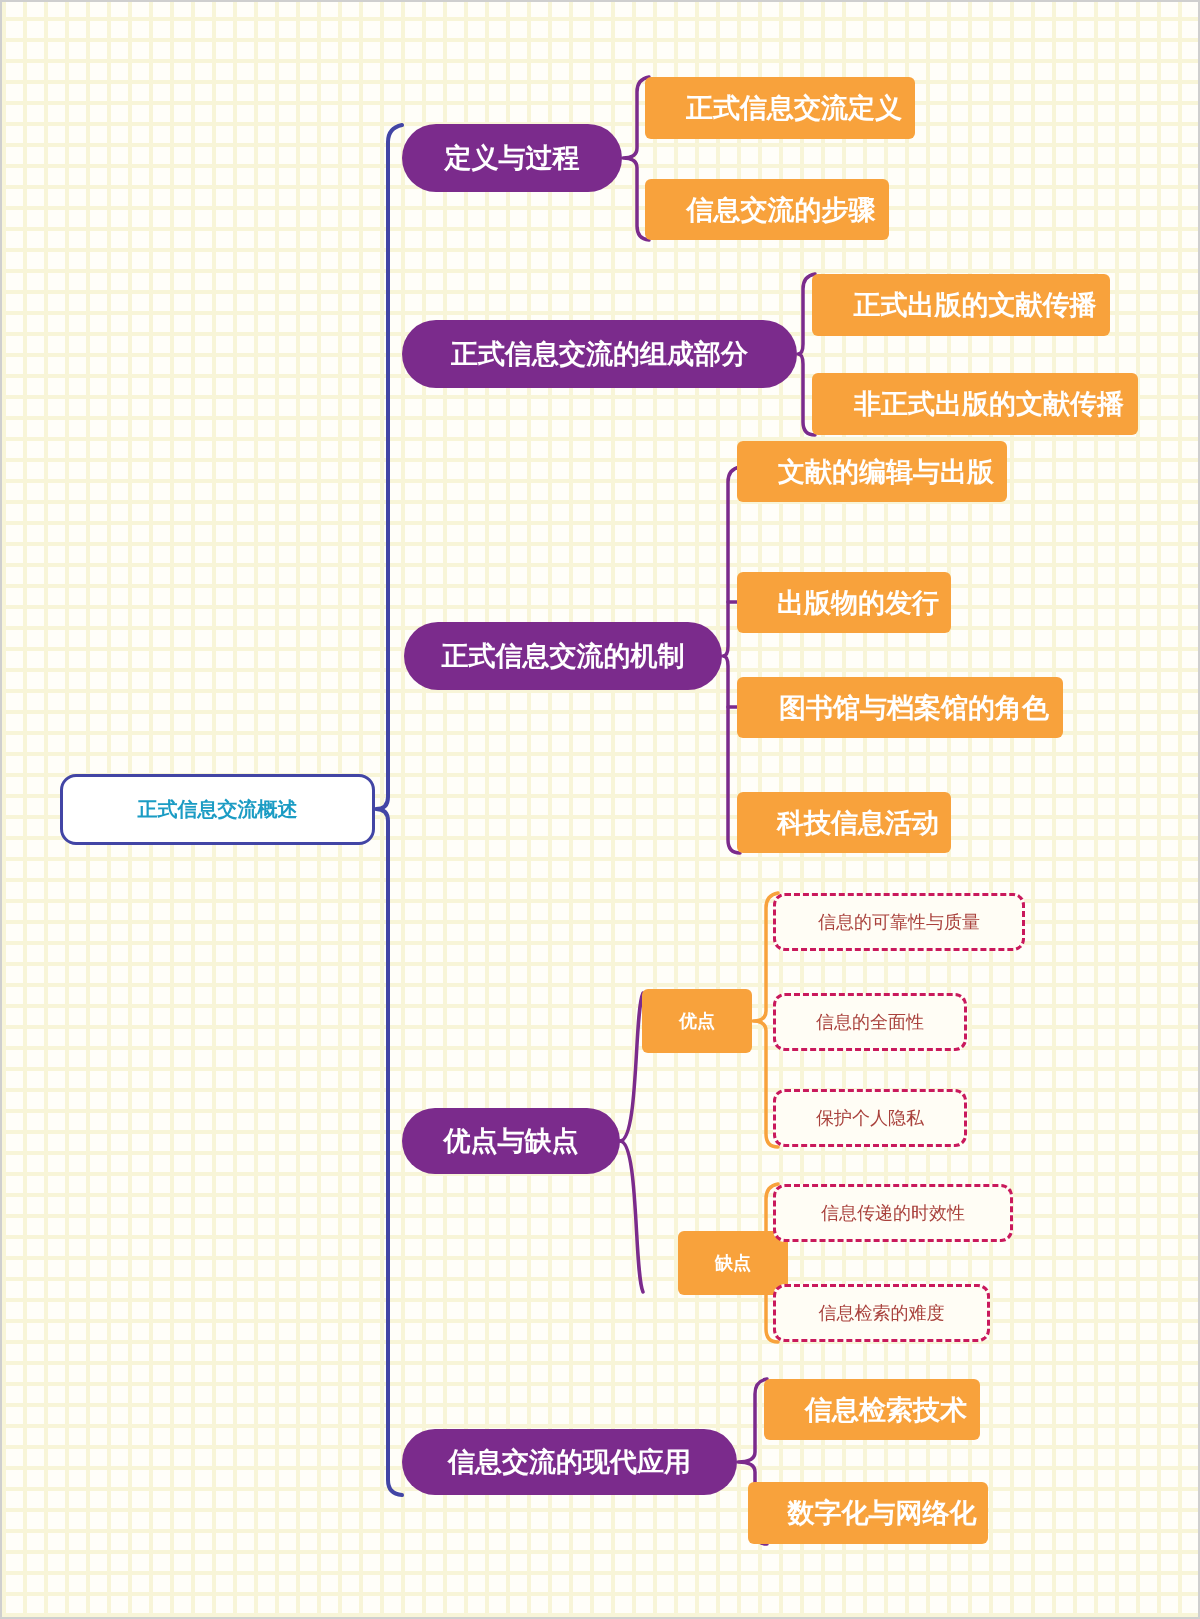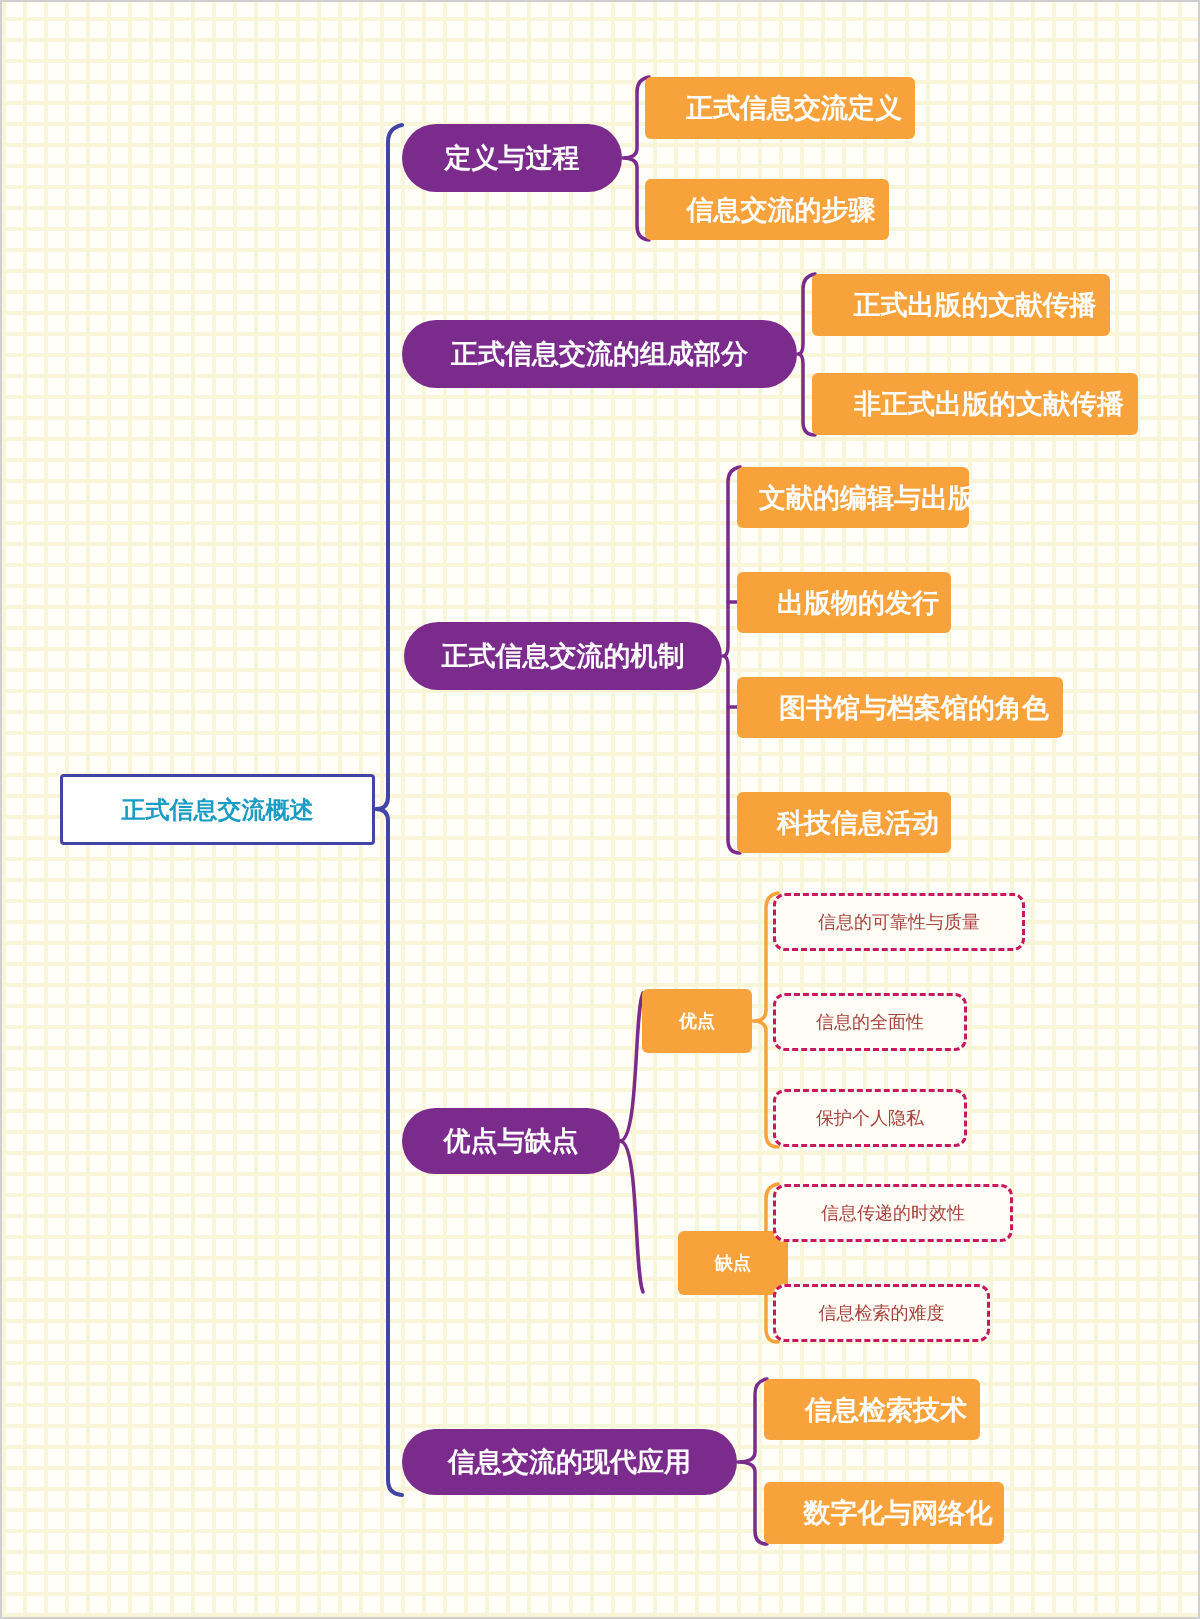--- a/index.html
+++ b/index.html
@@ -20,22 +20,22 @@
   }
   svg.wires{position:absolute;left:0;top:0;width:1200px;height:1619px;pointer-events:none;}
   svg.wires path{fill:none;stroke-linecap:round;stroke-linejoin:round;}
   .w-trunk{stroke:var(--trunk);stroke-width:4px;}
   .w-purple{stroke:var(--purple);stroke-width:3.5px;}
   .w-orange{stroke:var(--orange);stroke-width:3.5px;}
 
   .node{position:absolute;display:flex;align-items:center;justify-content:center;
         box-sizing:border-box;white-space:nowrap;cursor:default;}
   .root-node{
-    background:#ffffff;border:3px solid var(--trunk);border-radius:4px;
-    color:var(--root-text);font-size:24px;font-weight:bold;
+    background:#ffffff;border:3px solid var(--trunk);border-radius:16px;
+    color:var(--root-text);font-size:20px;font-weight:bold;
   }
   .pill{
     background:var(--purple);border-radius:34px;
     color:var(--node-text);font-size:27px;font-weight:bold;
   }
   .leaf{
     background:var(--orange);border-radius:6px;
     color:var(--node-text);font-size:27px;font-weight:bold;padding-left:28px;
   }
   .subtopic{
@@ -86,21 +86,21 @@
   <div class="node leaf" style="left:810px;top:272px;width:298px;height:62px">
     <span>正式出版的文献传播</span>
   </div>
   <div class="node leaf" style="left:810px;top:371px;width:326px;height:62px">
     <span>非正式出版的文献传播</span>
   </div>
 
   <div class="node pill" style="left:402px;top:620px;width:318px;height:68px">
     <span>正式信息交流的机制</span>
   </div>
-  <div class="node leaf" style="left:735px;top:465px;width:232px;height:61px">
+  <div class="node leaf" style="left:735px;top:439px;width:270px;height:61px">
     <span>文献的编辑与出版</span>
   </div>
   <div class="node leaf" style="left:735px;top:570px;width:214px;height:61px">
     <span>出版物的发行</span>
   </div>
   <div class="node leaf" style="left:735px;top:675px;width:326px;height:61px">
     <span>图书馆与档案馆的角色</span>
   </div>
   <div class="node leaf" style="left:735px;top:790px;width:214px;height:61px">
     <span>科技信息活动</span>
@@ -130,17 +130,17 @@
   <div class="node dashed" style="left:771px;top:1282px;width:217px;height:58px">
     <span>信息检索的难度</span>
   </div>
 
   <div class="node pill" style="left:400px;top:1427px;width:335px;height:66px">
     <span>信息交流的现代应用</span>
   </div>
   <div class="node leaf" style="left:762px;top:1377px;width:216px;height:61px">
     <span>信息检索技术</span>
   </div>
-  <div class="node leaf" style="left:762px;top:1480px;width:240px;height:62px">
+  <div class="node leaf" style="left:746px;top:1480px;width:240px;height:62px">
     <span>数字化与网络化</span>
   </div>
 
 </div>
 
 </body></html>

